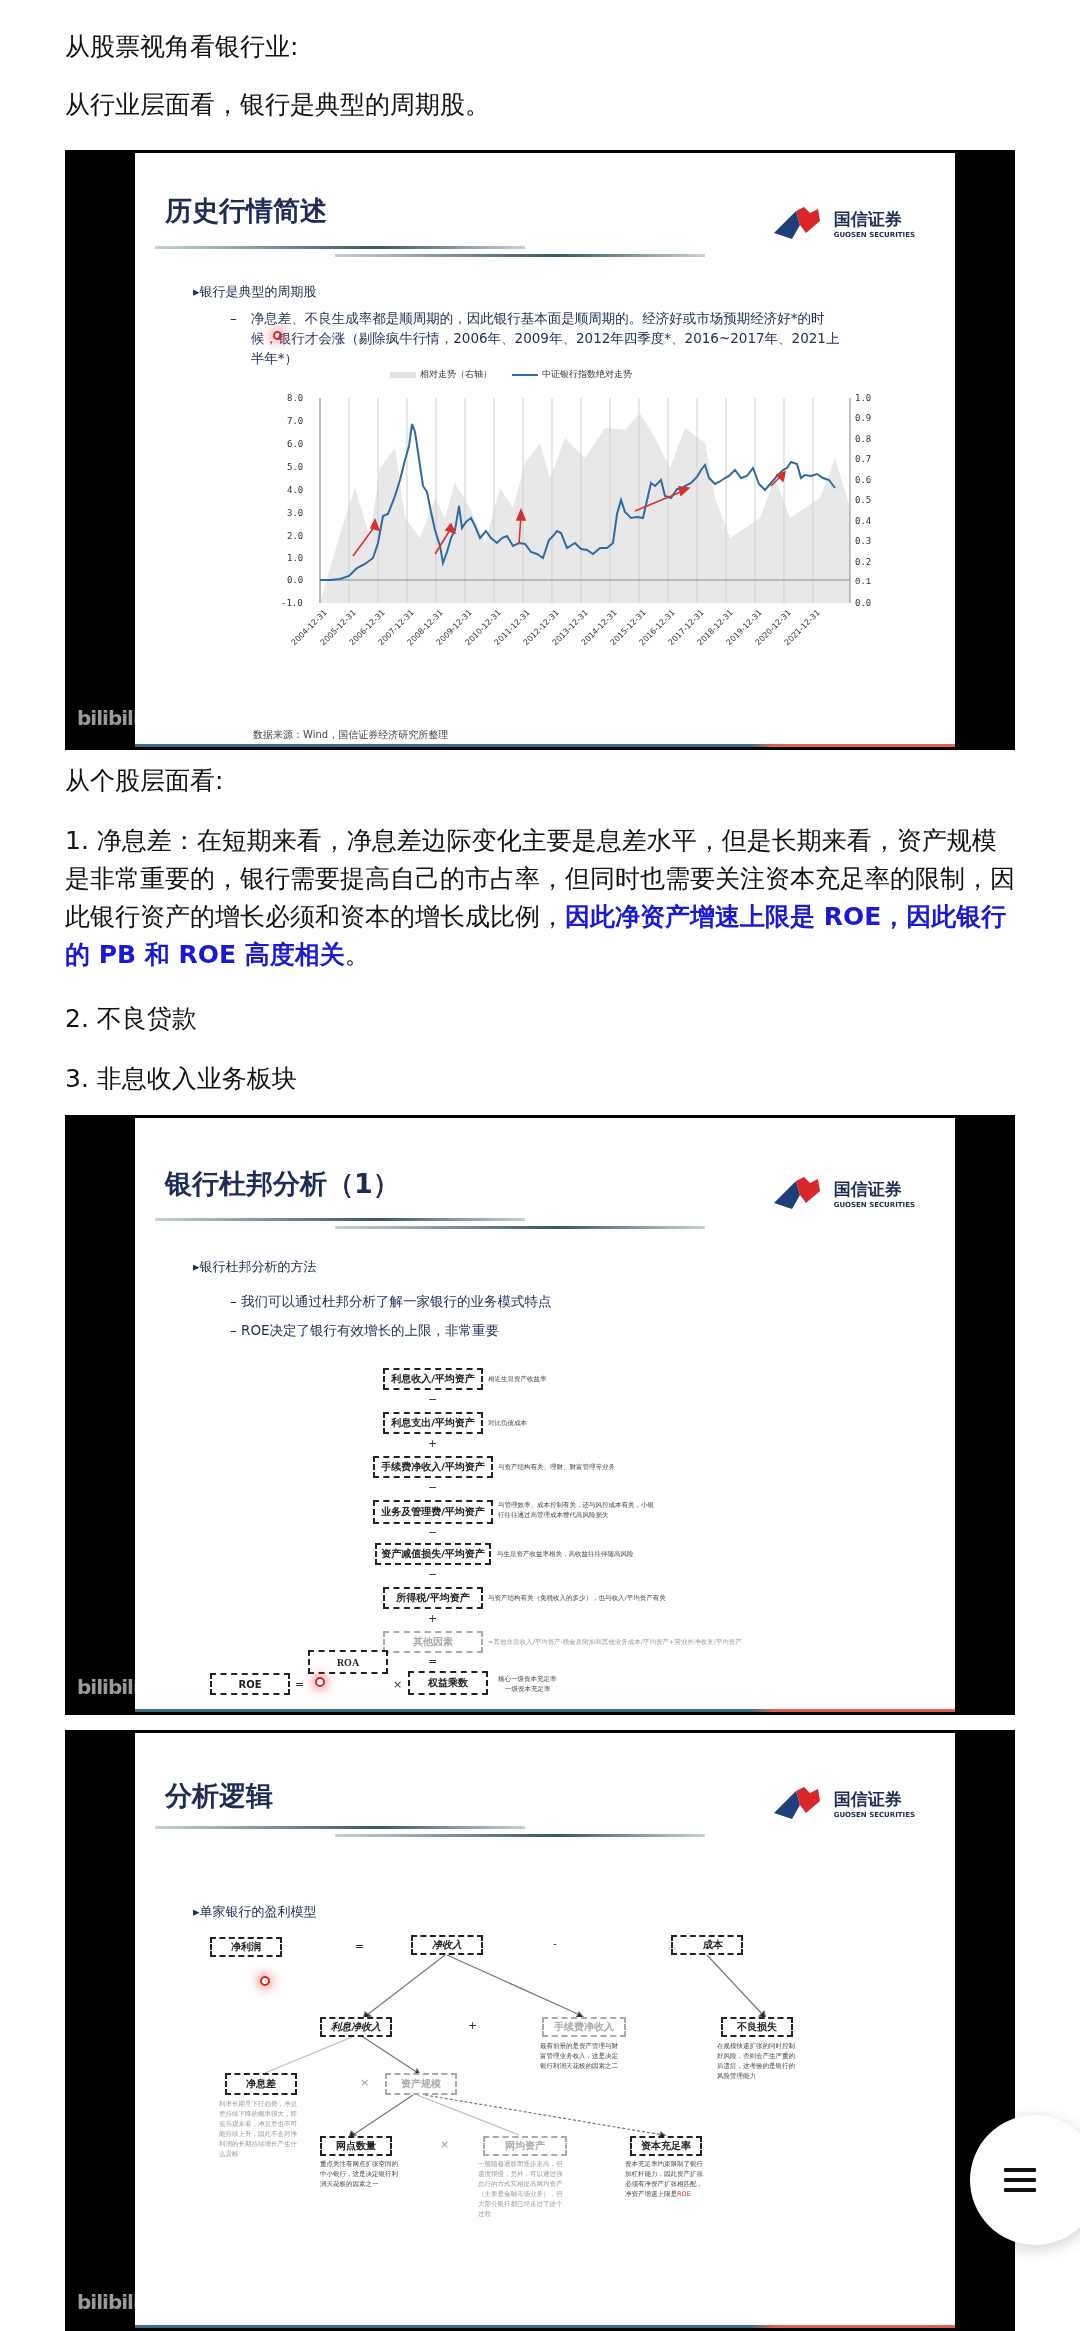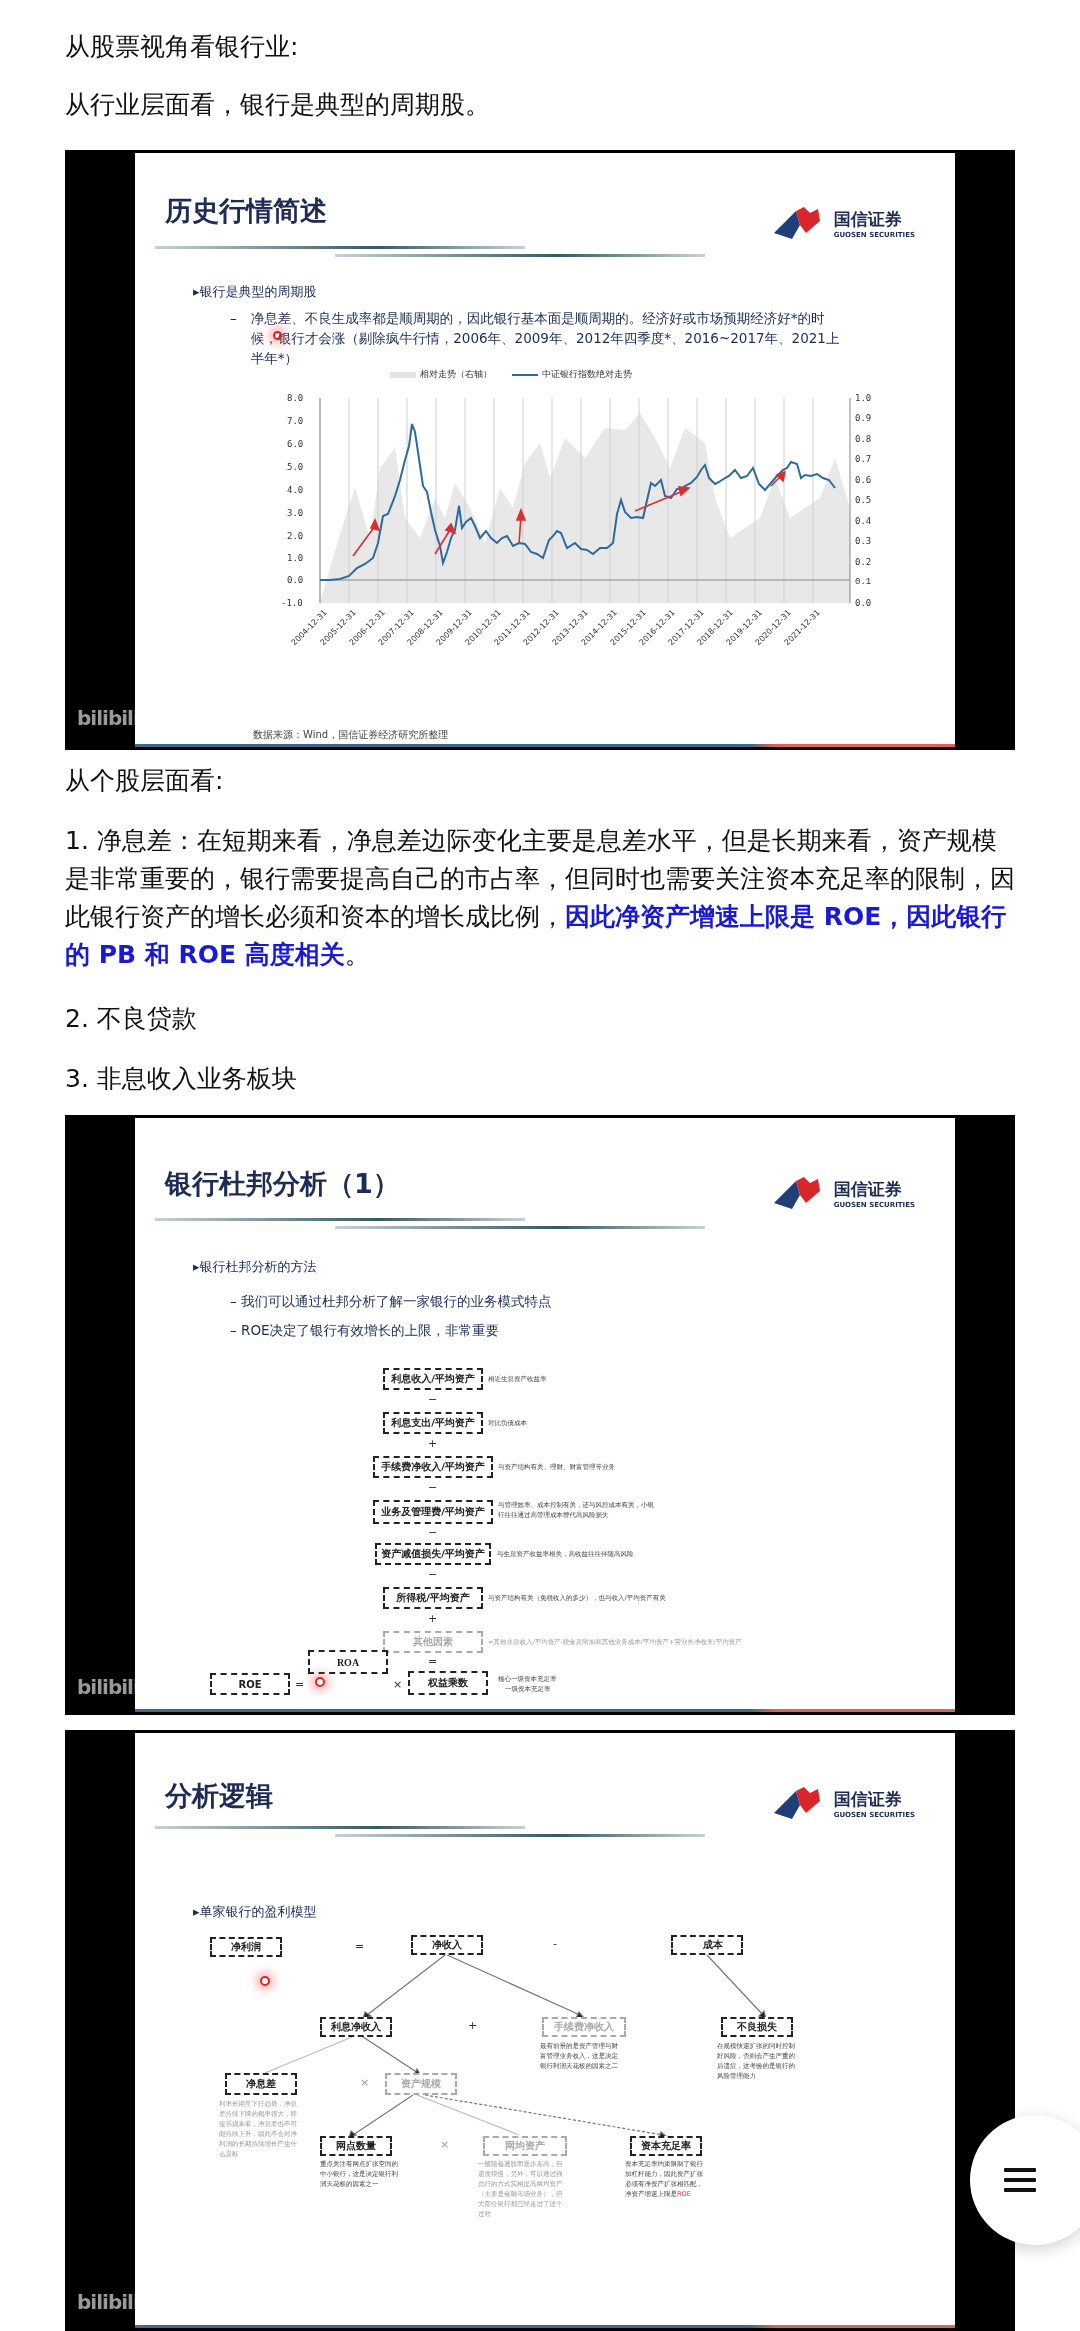--- a/index.html
+++ b/index.html
@@ -253,25 +253,25 @@
           <polygon points="214,405 216,398 221,402"></polygon>
         <line x1="282" y1="362" x2="384" y2="402" stroke="#bbb"></line>
         <line x1="290" y1="362" x2="528" y2="402" stroke-dasharray="3,2"></line>
           <polygon points="532,404 524,405 526,399"></polygon>
       </g>
     </svg>
 
     <div class="dbox" style="left:75px; top:204px; width:72px; height:20px;">净利润</div>
     <div class="op" style="left:220px; top:207px;">=</div>
     <div class="cursor-dot" style="left:125px; top:243px; width:10px; height:10px; border-width:2px;"></div>
-    <div class="dbox" style="left:276px; top:202px; width:72px; height:20px;">净收入</div>
+    <div class="dbox" style="left:276px; top:202px; width:72px; height:20px;font-style:italic;">净收入</div>
     <div class="op" style="left:418px; top:204px;">-</div>
     <div class="dbox" style="left:536px; top:202px; width:72px; height:20px;padding-left:12px;">成本</div>
 
-    <div class="dbox" style="left:185px; top:284px; width:72px; height:20px;">利息净收入</div>
+    <div class="dbox" style="left:185px; top:284px; width:72px; height:20px;font-style:italic;">利息净收入</div>
     <div class="op" style="left:333px; top:286px;">+</div>
     <div class="dbox gray" style="left:407px; top:284px; width:84px; height:20px;">手续费净收入</div>
     <div class="note" style="left:405px; top:308px; width:80px;">最有前景的是资产管理与财富管理业务收入，这是决定银行利润天花板的因素之二</div>
     <div class="dbox" style="left:586px; top:284px; width:72px; height:20px;">不良损失</div>
     <div class="note" style="left:582px; top:308px; width:82px;">在规模快速扩张的同时控制好风险，否则会产生严重的后遗症，这考验的是银行的风险管理能力</div>
 
     <div class="dbox" style="left:90px; top:340px; width:72px; height:22px;">净息差</div>
     <div class="op" style="left:225px; top:343px; color:#999;">×</div>
     <div class="dbox gray" style="left:250px; top:340px; width:72px; height:22px;">资产规模</div>
     <div class="note gray" style="left:84px; top:366px; width:84px;">利率长期呈下行趋势，净息差持续下降的概率很大，即使乐观来看，净息差也不可能持续上升，因此不会对净利润的长期持续增长产生什么贡献</div>

